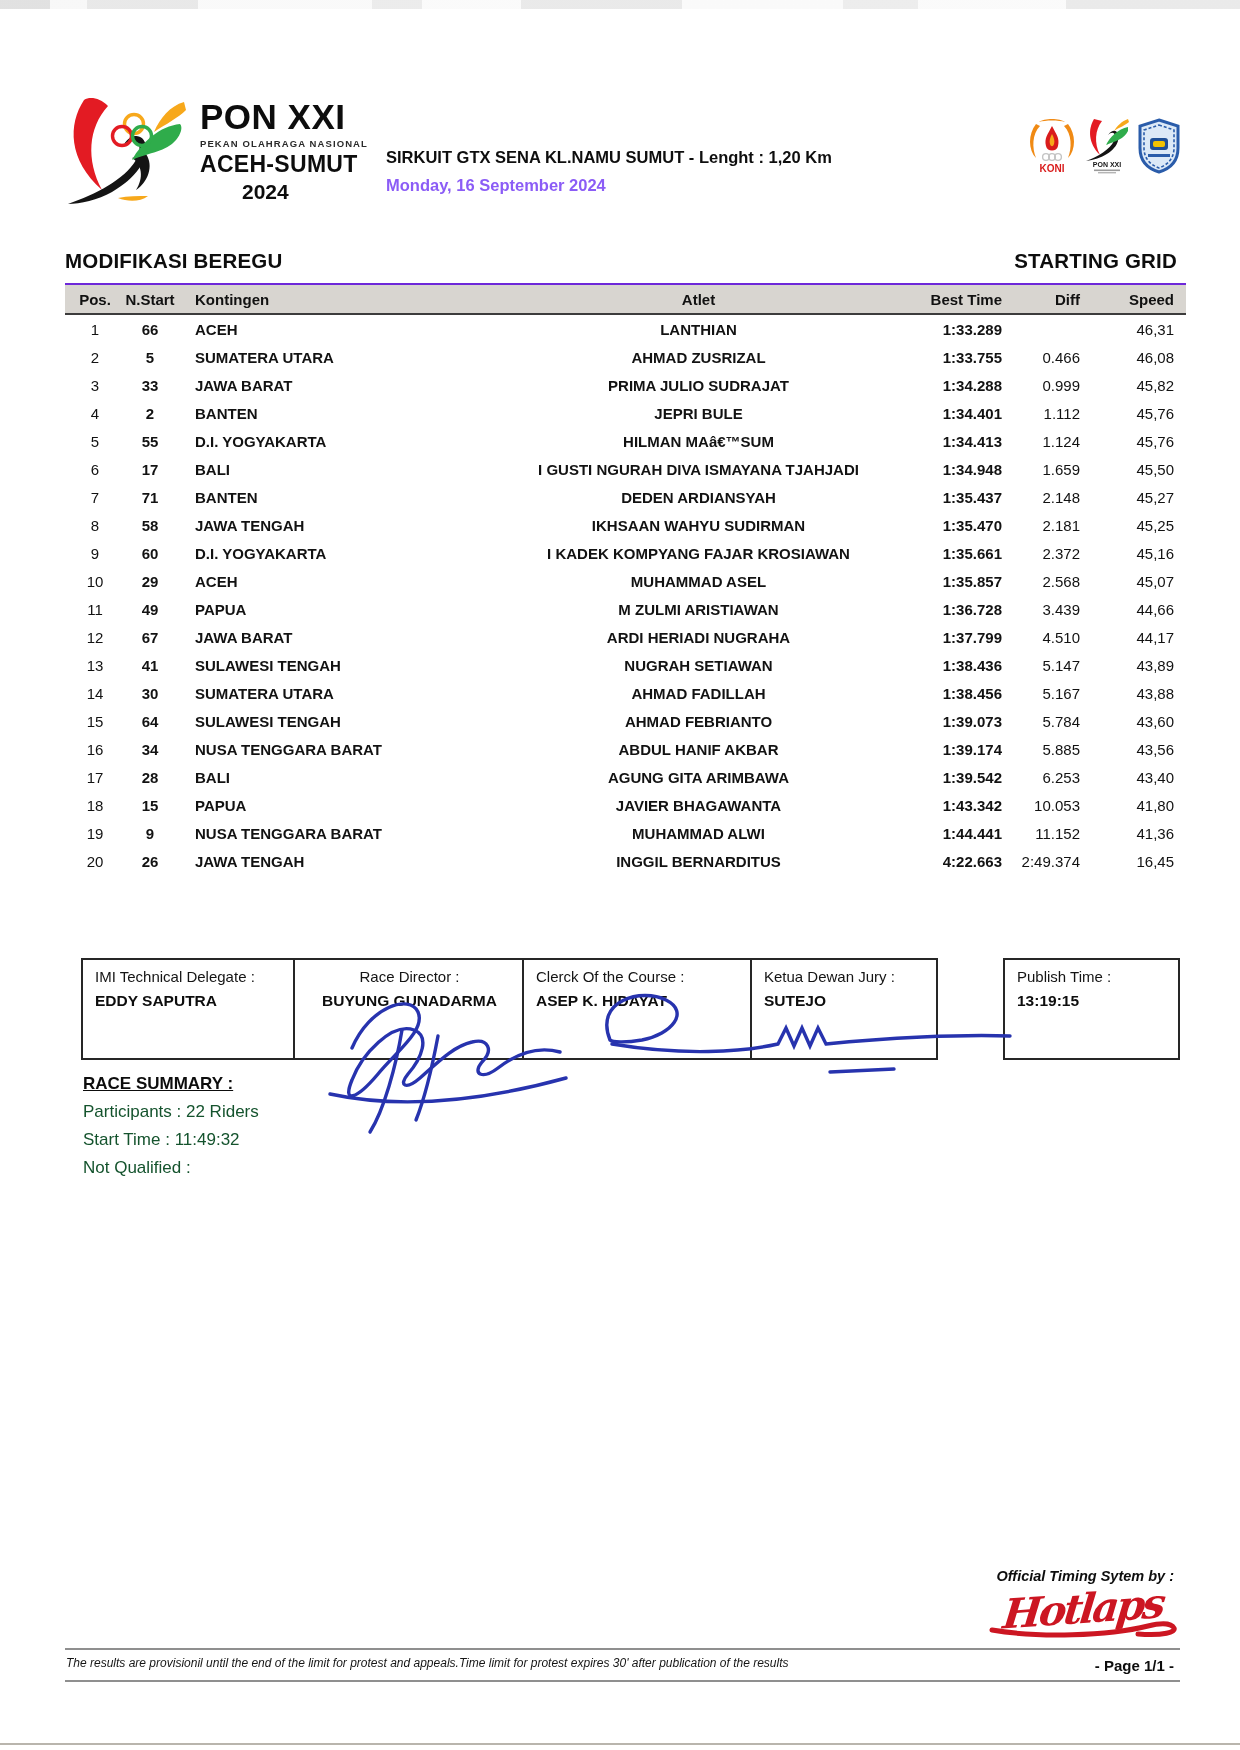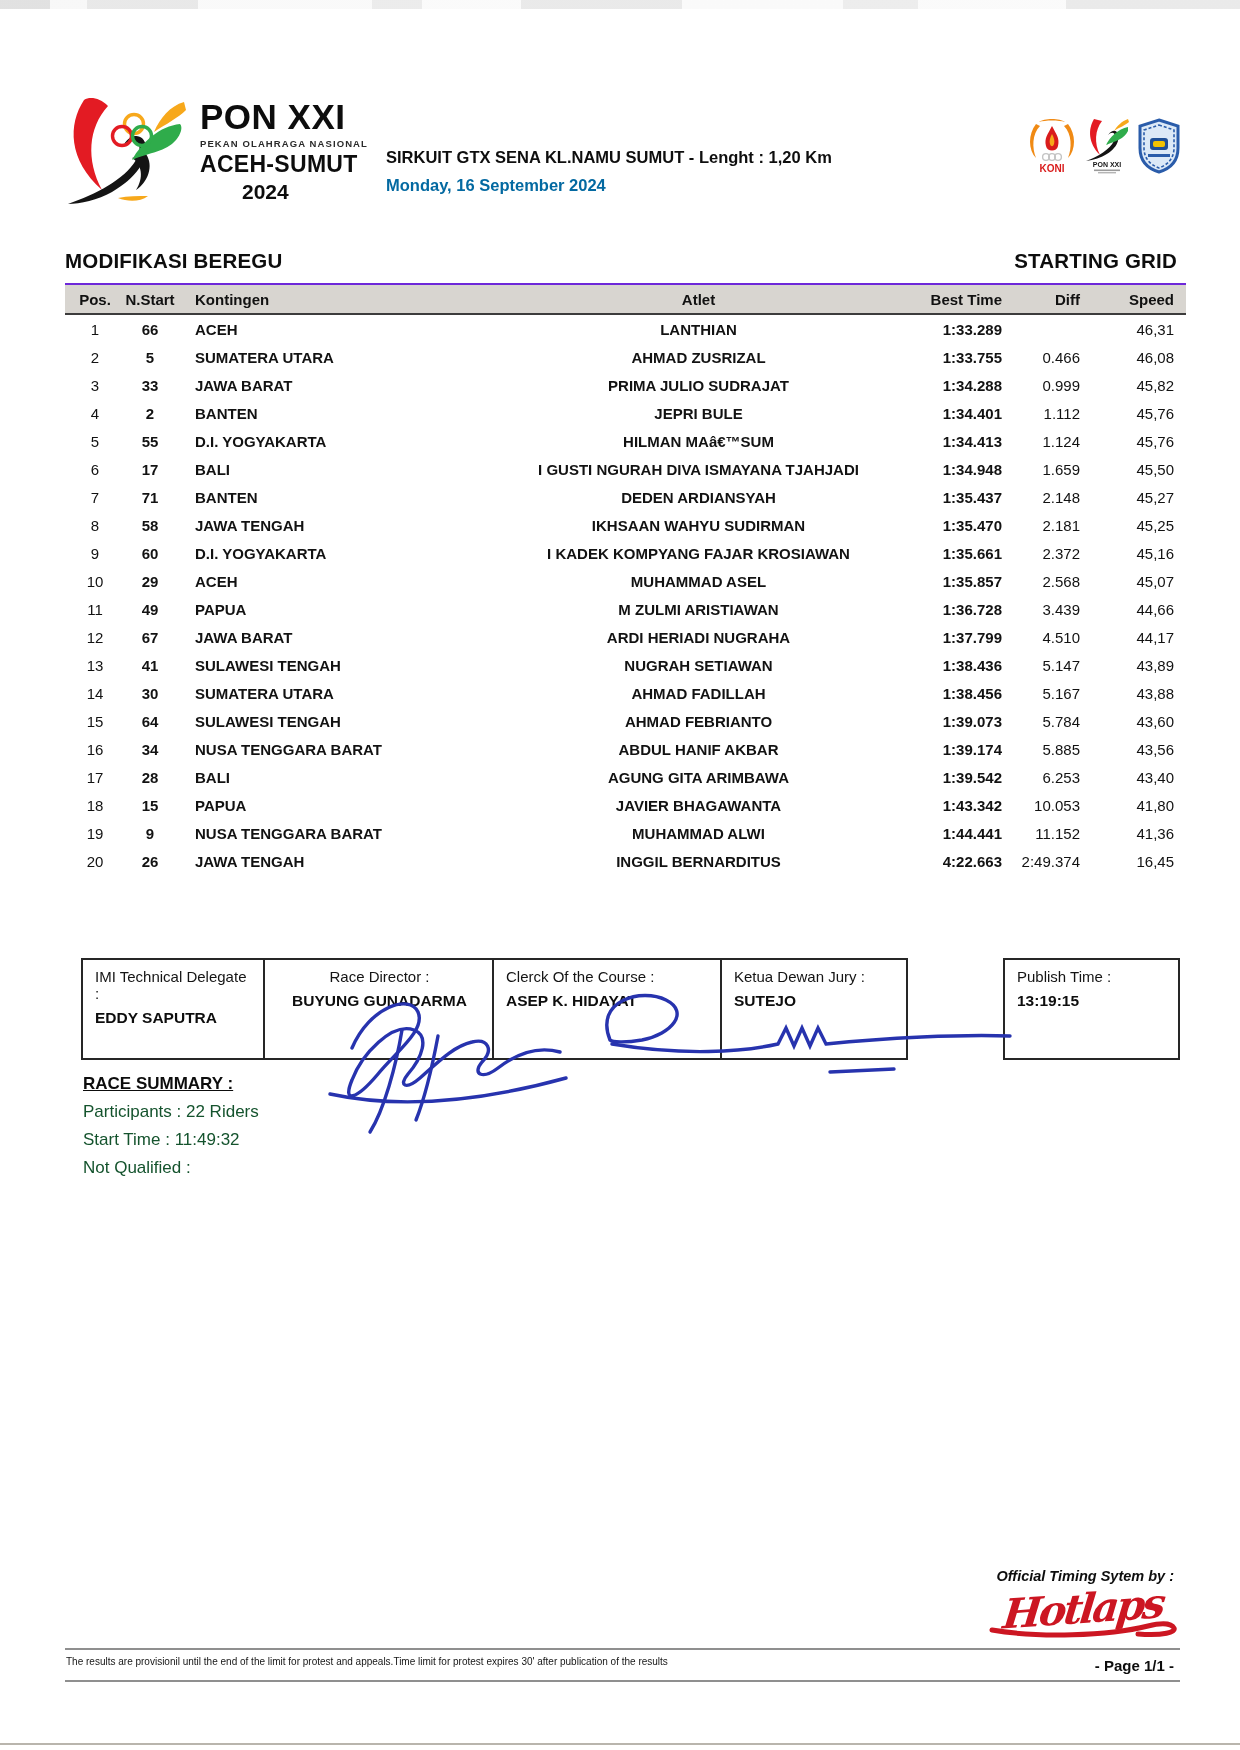--- a/index.html
+++ b/index.html
@@ -14,21 +14,21 @@
 
   
   .logo-main{position:absolute;left:62px;top:94px;}
   .brand{position:absolute;left:200px;top:98px;}
   .brand-title{font-size:35px;font-weight:800;letter-spacing:.5px;line-height:38px;color:#0d0d0d;}
   .brand-sub{font-size:9.5px;font-weight:700;letter-spacing:1.1px;color:#2a2a2a;margin-top:2px;}
   .brand-host{font-size:23px;font-weight:800;letter-spacing:.3px;margin-top:2px;color:#0d0d0d;}
   .brand-year{font-size:21px;font-weight:800;margin-top:2px;margin-left:42px;color:#0d0d0d;}
   .circuit{position:absolute;left:386px;top:148px;width:560px;}
   .circuit-line{font-size:16.5px;font-weight:700;color:#0e0e0e;}
-  .date-line{font-size:16.5px;font-weight:700;color:#0369a1;margin-top:9px;}
+  .date-line{font-size:16.5px;font-weight:700;color:#8b5cf6;margin-top:9px;}
   .logos-right{position:absolute;left:1026px;top:116px;display:flex;align-items:center;gap:6px;}
 
   
   .title-bar{position:absolute;left:65px;top:249px;width:1112px;display:flex;justify-content:space-between;}
   .doc-title{font-size:20.5px;font-weight:800;letter-spacing:.2px;color:#0d0d0d;}
 
   
   table.results{position:absolute;left:65px;top:283px;width:1121px;border-collapse:collapse;table-layout:fixed;}
   table.results col.c-pos{width:60px;} table.results col.c-nstart{width:50px;}
   table.results col.c-kontingen{width:315px;} table.results col.c-atlet{width:415px;}
@@ -42,21 +42,21 @@
   .col-kontingen{text-align:left;padding-left:20px !important;font-weight:700;}
   .col-atlet{text-align:center;padding-left:2px !important;font-weight:700;}
   .col-best_time{text-align:right;padding-right:8px !important;font-weight:600;}
   .col-diff{text-align:right;padding-right:10px !important;font-weight:500;}
   .col-speed{text-align:right;padding-right:12px !important;font-weight:500;}
   th.col-best_time,th.col-diff,th.col-speed{font-weight:700;}
 
   
   .officials{position:absolute;left:81px;top:958px;display:flex;}
   .official-box{box-sizing:border-box;border:2px solid #262626;height:102px;margin-left:-2px;padding:8px 10px 0 12px;background:#fff;}
-  .official-box:nth-child(1){width:184px;margin-left:0;}
+  .official-box:nth-child(1){width:214px;margin-left:0;}
   .official-box:nth-child(2){width:231px;text-align:center;}
   .official-box:nth-child(3){width:230px;}
   .official-box:nth-child(4){width:188px;}
   .official-role{font-size:15px;font-weight:400;color:#141414;}
   .official-name{font-size:15.5px;font-weight:700;margin-top:7px;color:#0d0d0d;}
   .publish-box{position:absolute;left:1003px;top:958px;width:177px;height:102px;box-sizing:border-box;
     border:2px solid #262626;padding:8px 10px 12px 12px;background:#fff;}
   .signatures{position:absolute;left:0;top:0;width:1240px;height:1750px;pointer-events:none;}
 
   
@@ -65,21 +65,21 @@
   .rs-line{font-size:17px;font-weight:400;margin-top:8px;color:#14532d;}
 
   
   .timing-label{position:absolute;right:66px;top:1568px;font-size:14.5px;font-weight:700;font-style:italic;color:#0d0d0d;}
   .hotlaps-wrap{position:absolute;right:62px;top:1588px;width:190px;text-align:center;}
   .hotlaps-text{display:inline-block;font-family:"DejaVu Serif",serif;font-style:italic;font-weight:700;
     font-size:41px;color:#cc1622;letter-spacing:-3px;transform:skewX(-10deg) rotate(-4deg);line-height:42px;}
   .hotlaps-swoosh{display:block;margin-top:-14px;}
   .fline1{position:absolute;left:65px;top:1648px;width:1115px;height:2px;background:#8f8f8f;}
   .fline2{position:absolute;left:65px;top:1680px;width:1115px;height:2px;background:#8f8f8f;}
-  .provisional{position:absolute;left:66px;top:1656px;font-size:10px;font-weight:400;color:#161616;}
+  .provisional{position:absolute;left:66px;top:1656px;font-size:12px;font-style:italic;font-weight:400;color:#161616;}
   .page-indicator{position:absolute;right:66px;top:1657px;font-size:15px;font-weight:700;color:#0d0d0d;}
 </style>
 </head>
 <body>
 
 <div class="page">
 
   <div class="scan-top"></div>
 
   <div class="logo-main">

